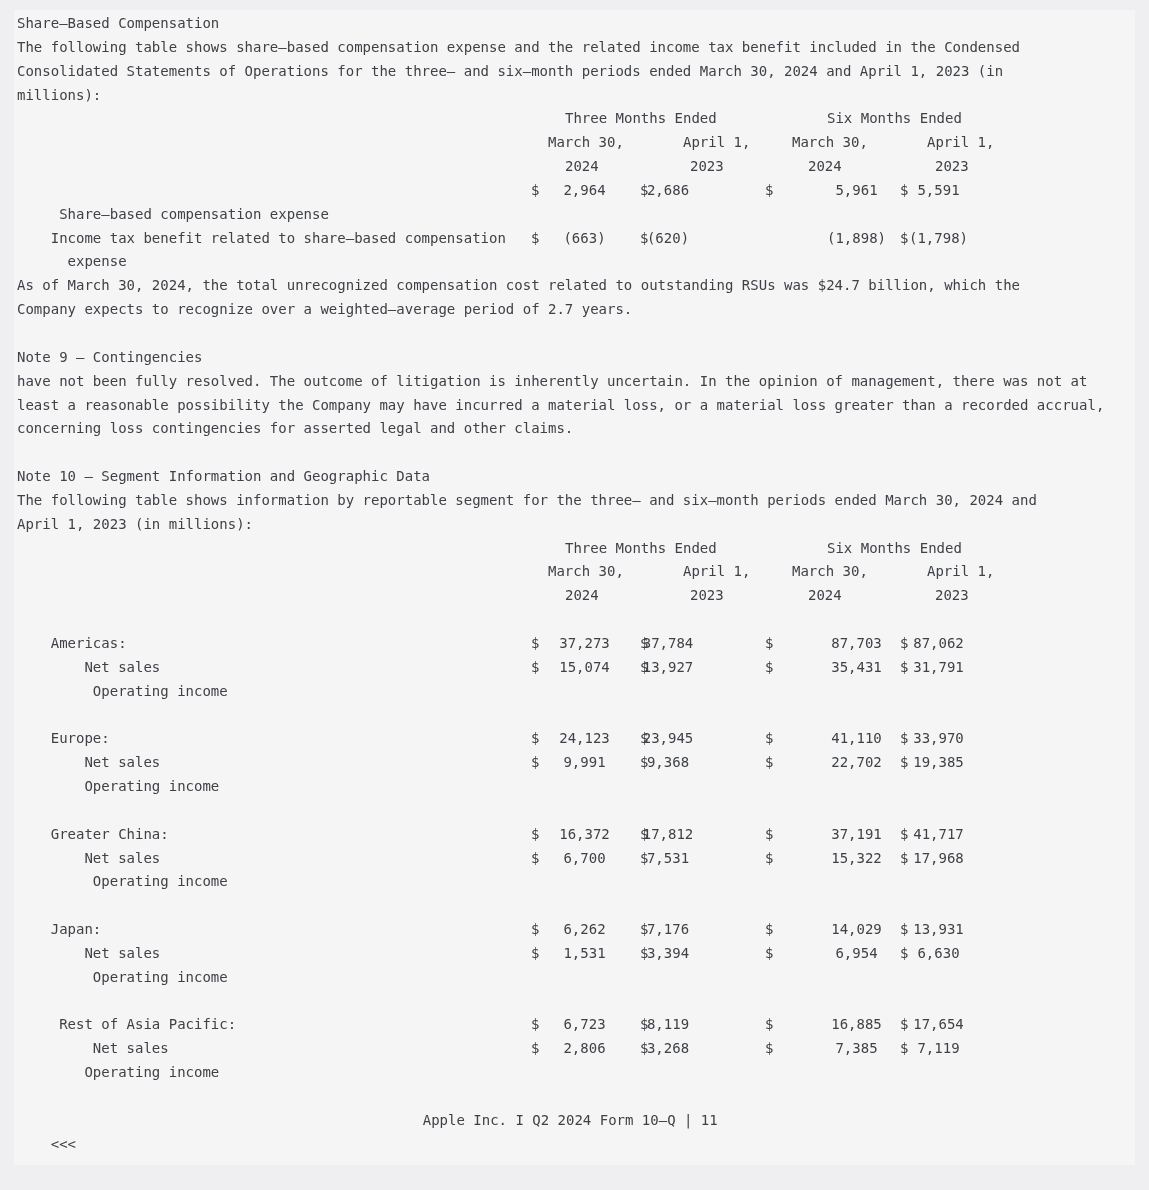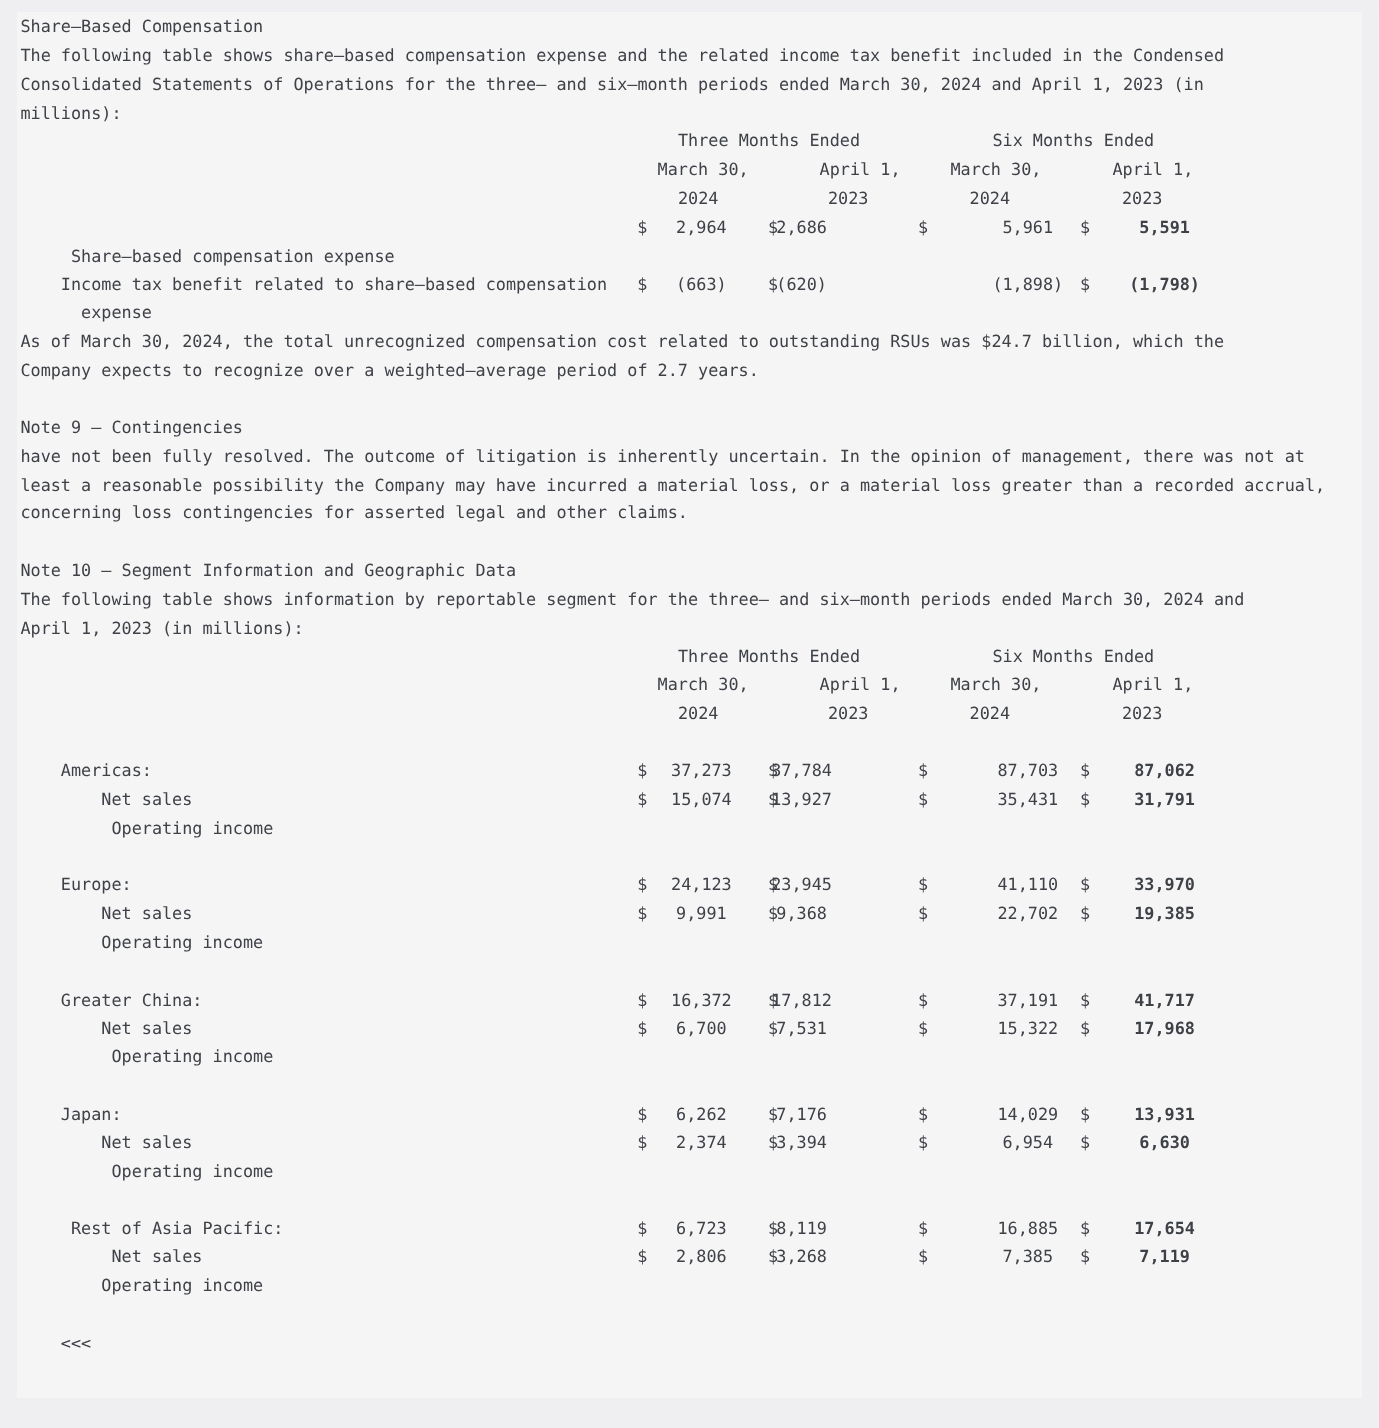--- a/index.html
+++ b/index.html
@@ -24,21 +24,21 @@
   .cell { position:absolute; top:0; display:inline-block; }
   .d { text-align:left; width:12px; }
   .v { text-align:center; }
   .c-d1 { left:514px; }
   .c-v1 { left:522px; width:91px; }
   .c-d2 { left:623px; }
   .c-v2 { left:599px; width:104px; }
   .c-d3 { left:748px; }
   .c-v3 { left:789px; width:101px; }
   .c-d4 { left:883px; }
-  .c-v4 { left:908px; width:91px;font-weight:bold; }
+  .c-v4 { left:876px; width:91px; }
 
   .hp, .hd, .hy { position:absolute; top:0; }
   .hp1 { left:548px; }  .hp2 { left:810px; }
   .hd1 { left:531px; }  .hd2 { left:666px; }  .hd3 { left:775px; }  .hd4 { left:910px; }
   .hy1 { left:548px; }  .hy2 { left:673px; }  .hy3 { left:791px; }  .hy4 { left:918px; }
 
   .footer-line { padding-left:372px; }
 </style>
 </head>
 <body>
@@ -216,21 +216,21 @@
     <span class="cell d c-d2">$</span>
     <span class="cell v c-v2">7,176</span>
     <span class="cell d c-d3">$</span>
     <span class="cell v c-v3">14,029</span>
     <span class="cell d c-d4">$</span>
     <span class="cell v c-v4">13,931</span>
   </div>
   <div class="trow">
     <span class="lbl">     Operating income</span>
     <span class="cell d c-d1">$</span>
-    <span class="cell v c-v1">2,374</span>
+    <span class="cell v c-v1">1,531</span>
     <span class="cell d c-d2">$</span>
     <span class="cell v c-v2">3,394</span>
     <span class="cell d c-d3">$</span>
     <span class="cell v c-v3">6,954</span>
     <span class="cell d c-d4">$</span>
     <span class="cell v c-v4">6,630</span>
   </div>
 
   <div class="line"></div>
   <div class="trow">
@@ -253,20 +253,23 @@
     <span class="cell v c-v1">2,806</span>
     <span class="cell d c-d2">$</span>
     <span class="cell v c-v2">3,268</span>
     <span class="cell d c-d3">$</span>
     <span class="cell v c-v3">7,385</span>
     <span class="cell d c-d4">$</span>
     <span class="cell v c-v4">7,119</span>
   </div>
 
   <div class="line"></div>
+  <div class="line footer-line">
+    <span>Apple Inc. I Q2 2024 Form 10–Q | 11</span>
+  </div>
   <div class="line">
     <span>&lt;&lt;&lt;</span>
   </div>
 
 </div>
 
 <div class="frame frame-top"></div>
 <div class="frame frame-left"></div>
 <div class="frame frame-right"></div>
 <div class="frame frame-bottom"></div>

